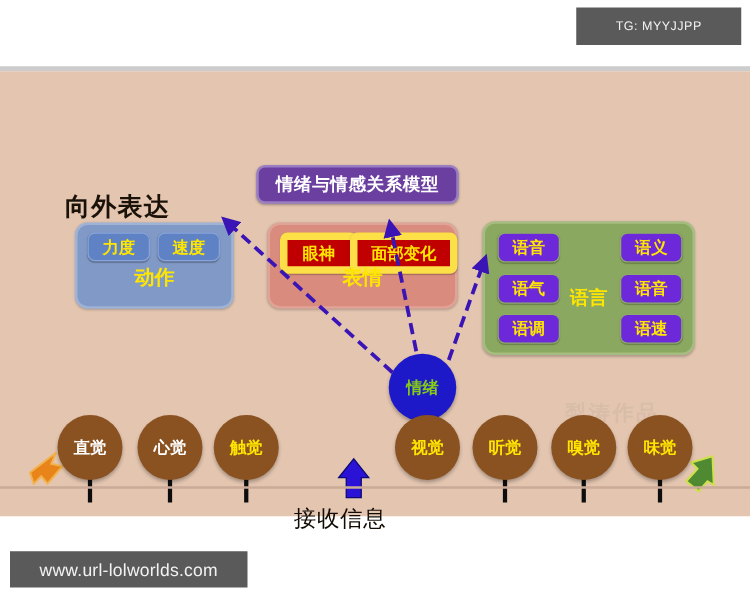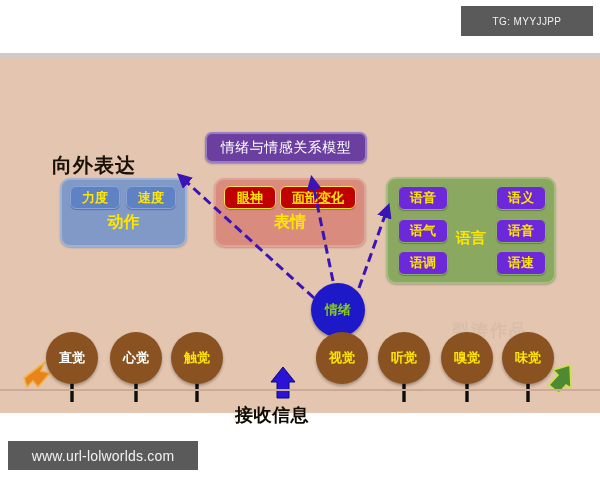--- a/index.html
+++ b/index.html
@@ -38,21 +38,21 @@
   }
   .floor-line{
     position:absolute;left:0;bottom:22px;width:600px;height:2px;background:#c9ab97;
   }
 
   
   .model-title{
     position:absolute;left:205px;top:75px;width:158px;height:27px;
     background:#6b3fa0;border:2px solid #9a7ec4;border-radius:7px;
     display:flex;align-items:center;justify-content:center;
-    color:#ffffff;font-size:14px;font-weight:normal;letter-spacing:.5px;
+    color:#ffffff;font-size:14px;font-weight:bold;letter-spacing:.5px;
     box-shadow:0 1px 2px rgba(0,0,0,.3);
   }
 
   
   .express-heading{
     position:absolute;left:52px;top:95px;
     font-size:20px;font-weight:bold;color:#1a1208;letter-spacing:1px;
   }
 
   
@@ -76,21 +76,21 @@
   .g-action{left:60px;top:121px;width:123px;height:65px;
     background:#8099c6;border:2px solid #9fb3d6;}
   .g-action .chip{background:#5f82c4;border:1px solid #88a4da;color:#ffe600;}
   .a-chip1{left:8px;top:6px;width:48px;height:21px;}
   .a-chip2{left:64px;top:6px;width:48px;height:21px;}
   .a-label{left:0;top:32px;width:123px;}
 
   
   .g-expr{left:214px;top:121px;width:148px;height:65px;
     background:#d98c7e;border:2px solid #e0a396;}
-  .g-expr .chip{background:#c00000;border:1px solid #fde047;text-decoration:underline;}
+  .g-expr .chip{background:#c00000;border:6px solid #fde047;}
   .e-chip1{left:8px;top:6px;width:50px;height:21px;}
   .e-chip2{left:64px;top:6px;width:74px;height:21px;}
   .e-label{left:0;top:32px;width:148px;}
 
   
   .g-lang{left:386px;top:120px;width:166px;height:103px;
     background:#8ba860;border:2px solid #a6bd80;}
   .g-lang .chip{background:#6d28d9;border:1px solid #8dab6a;}
   .l-chip{width:48px;height:22px;}
   .l-c1{left:10px;top:7px;}
@@ -126,21 +126,21 @@
     background:#8a5220;
     display:flex;align-items:center;justify-content:center;
     font-size:13px;font-weight:bold;
     box-shadow:0 2px 3px rgba(0,0,0,.28);
   }
   .sense.white-txt{color:#ffffff;}
   .sense.yellow-txt{color:#ffe600;}
 
   .recv-label{
     position:absolute;left:235px;top:346px;
-    font-size:18px;font-weight:bold;color:#120b04;letter-spacing:.5px;
+    font-size:18px;font-weight:normal;color:#120b04;letter-spacing:.5px;
   }
 </style>
 </head>
 <body>
 
 <div id="stage">
 
   <div class="tg-badge">TG: MYYJJPP</div>
 
   <div class="divider-strip"></div>

